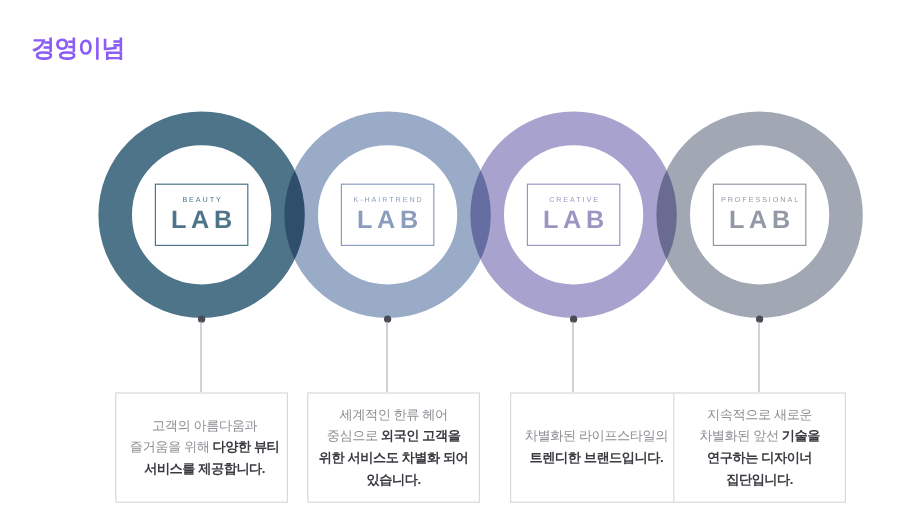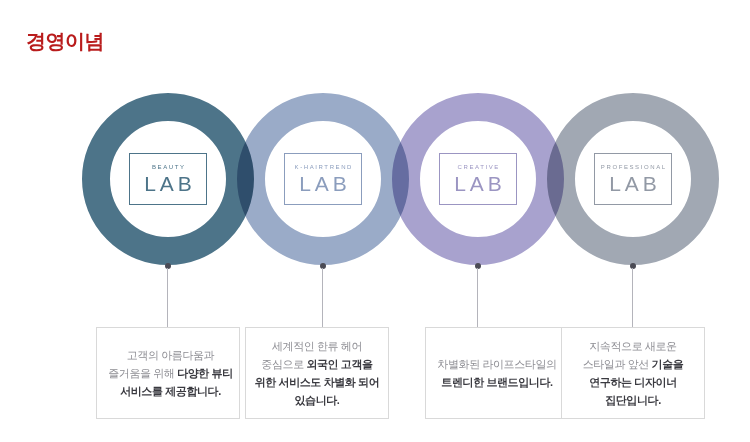--- a/index.html
+++ b/index.html
@@ -18,21 +18,21 @@
   }
 
   
   .page-title {
     position: absolute;
     left: 26px;
     top: 16px;
     font-size: 20px;
     font-weight: bold;
     letter-spacing: -0.5px;
-    color: #b91c1c;
+    color: #8b5cf6;
     line-height: 1.2;
     white-space: nowrap;
   }
 
   
   .rings-stage {
     position: absolute;
     left: 0;
     top: 0;
     width: 750px;
@@ -95,21 +95,21 @@
     letter-spacing: 1.6px;
     line-height: 1;
     margin-bottom: 3px;
     white-space: nowrap;
     text-indent: 1.6px;
   }
   .logo-main {
     font-size: 21px;
     letter-spacing: 4px;
     line-height: 1;
-    font-weight: 400;
+    font-weight: 700;
     white-space: nowrap;
     text-indent: 4px;
   }
 
   
   .connector {
     position: absolute;
     width: 2px;
     top: 263px;
     height: 64px;
@@ -144,21 +144,21 @@
     height: 92px;
     border: 1px solid #d9d9d9;
     background: #ffffff;
     display: flex;
     align-items: center;
     justify-content: center;
     box-sizing: border-box;
     padding: 4px 6px;
   }
   .cap-1 { left: 96px; padding-left: 11px;  }
-  .cap-2 { left: 245px; }
+  .cap-2 { left: 256px; }
   .cap-3 { left: 406px; margin-left: 19px; }
   .cap-4 { left: 561px; }
 
   .caption p {
     margin: 0;
     font-size: 11px;
     line-height: 1.65;
     text-align: center;
     color: #8d8d93;
     letter-spacing: -0.4px;
@@ -251,17 +251,17 @@
 </div>
 <div class="caption cap-3">
   <p>
     <span>차별화된 라이프스타일의</span>
     <span></span><b>트렌디한 브랜드입니다.</b>
     <b></b>
   </p>
 </div>
 <div class="caption cap-4">
   <p>
-    <span>지속적으로 새로운 스타일과</span>
+    <span>지속적으로 새로운 차별화된</span>
     <span>앞선 </span><b>기술을 연구하는</b>
     <b>디자이너 집단입니다.</b>
   </p>
 </div>
 
 </body></html>

